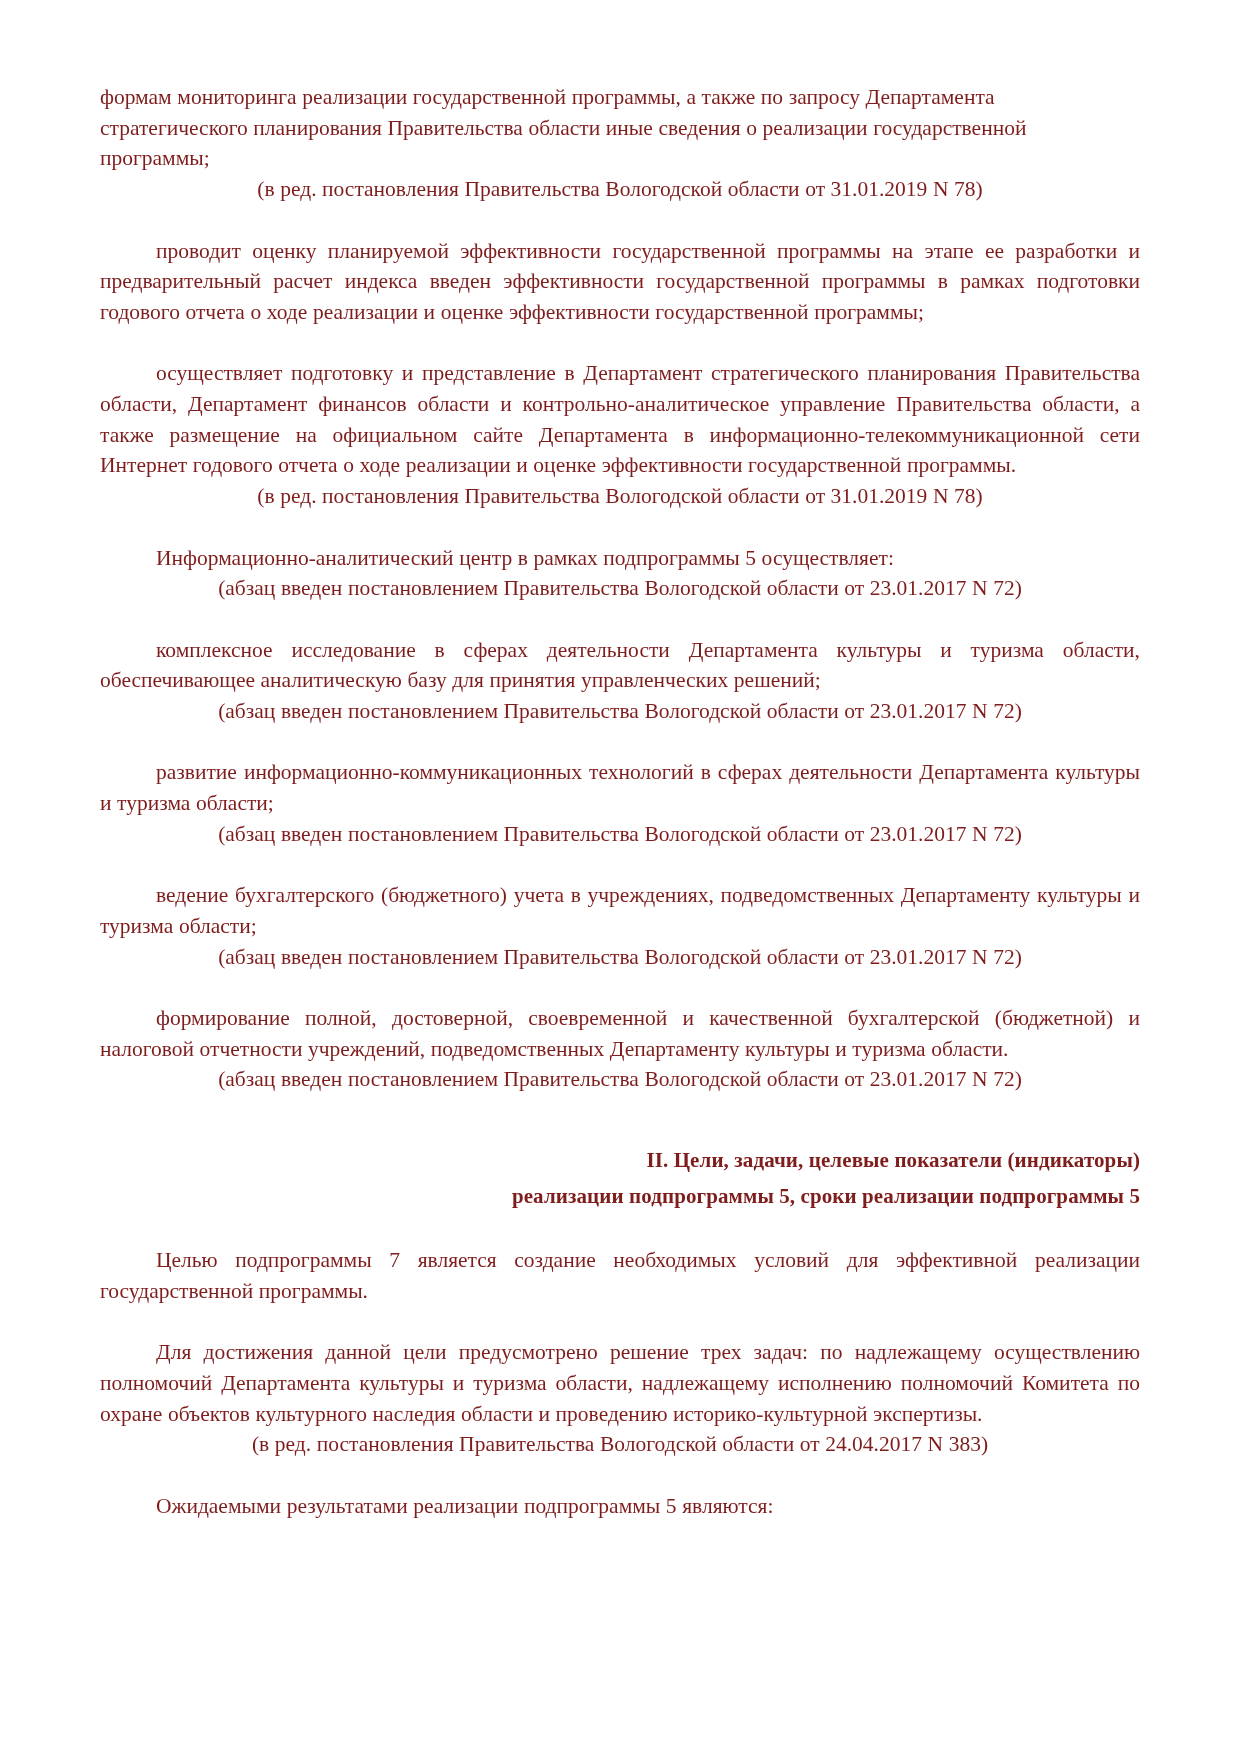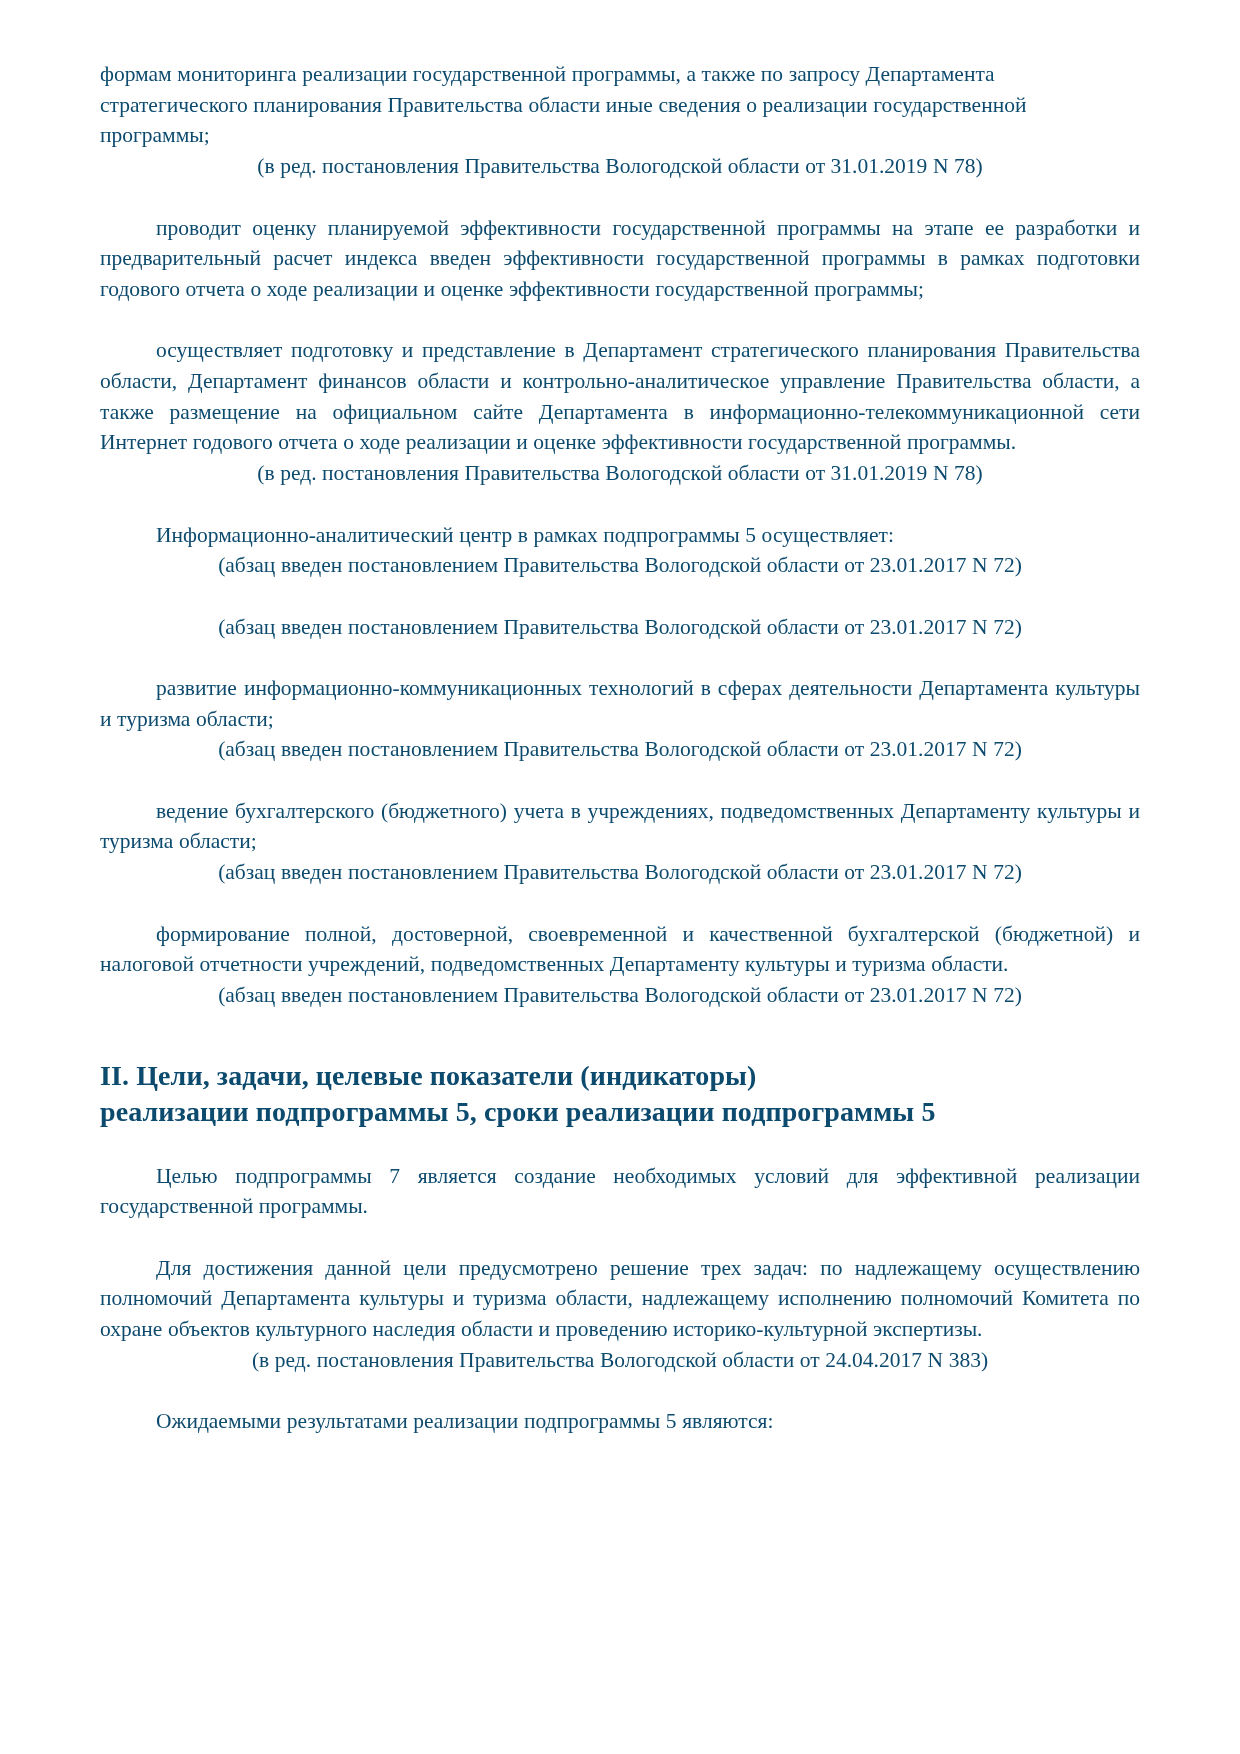--- a/index.html
+++ b/index.html
@@ -8,23 +8,23 @@
     padding: 0;
     background: #ffffff;
   }
   .page {
     position: relative;
     width: 1240px;
     height: 1754px;
     margin: 0 auto;
     background: #ffffff;
     box-sizing: border-box;
-    padding: 59px 100px 60px 100px;
+    padding: 82px 100px 60px 100px;
     font-family: "Liberation Serif", "DejaVu Serif", serif;
-    color: #0c4a6e;
+    color: #7f1d1d;
     overflow: hidden;
   }
   .doc-body {
     width: 1040px;
   }
   p {
     margin: 0;
     font-size: 21.5px;
     line-height: 30.7px;
     text-align: justify;
@@ -40,24 +40,24 @@
   }
   p.cite {
     text-indent: 0;
     text-align: center;
   }
   .gap {
     height: 30.7px;
   }
   h2.section-heading {
     margin: 0;
-    font-size: 28px;
+    font-size: 21px;
     line-height: 36px;
     font-weight: bold;
-    text-align: left;
+    text-align: right;
     letter-spacing: 0.1px;
   }
   h2.section-heading .hl {
     display: block;
   }
   .heading-block {
     margin-top: 47px;
     margin-bottom: 31px;
   }
 </style>
@@ -79,20 +79,21 @@
     <p class="indent">осуществляет подготовку и представление в Департамент стратегического планирования Правительства области, Департамент финансов области и контрольно-аналитическое управление Правительства области, а также размещение на официальном сайте Департамента в информационно-телекоммуникационной сети Интернет годового отчета о ходе реализации и оценке эффективности государственной программы.</p>
     <p class="cite">(в ред. постановления Правительства Вологодской области от 31.01.2019 N 78)</p>
 
     <div class="gap"></div>
 
     <p class="indent">Информационно-аналитический центр в рамках подпрограммы 5 осуществляет:</p>
     <p class="cite">(абзац введен постановлением Правительства Вологодской области от 23.01.2017 N 72)</p>
 
     <div class="gap"></div>
 
+    <p class="indent">комплексное исследование в сферах деятельности Департамента культуры и туризма области, обеспечивающее аналитическую базу для принятия управленческих решений;</p>
     <p class="cite">(абзац введен постановлением Правительства Вологодской области от 23.01.2017 N 72)</p>
 
     <div class="gap"></div>
 
     <p class="indent">развитие информационно-коммуникационных технологий в сферах деятельности Департамента культуры и туризма области;</p>
     <p class="cite">(абзац введен постановлением Правительства Вологодской области от 23.01.2017 N 72)</p>
 
     <div class="gap"></div>
 
     <p class="indent">ведение бухгалтерского (бюджетного) учета в учреждениях, подведомственных Департаменту культуры и туризма области;</p>

